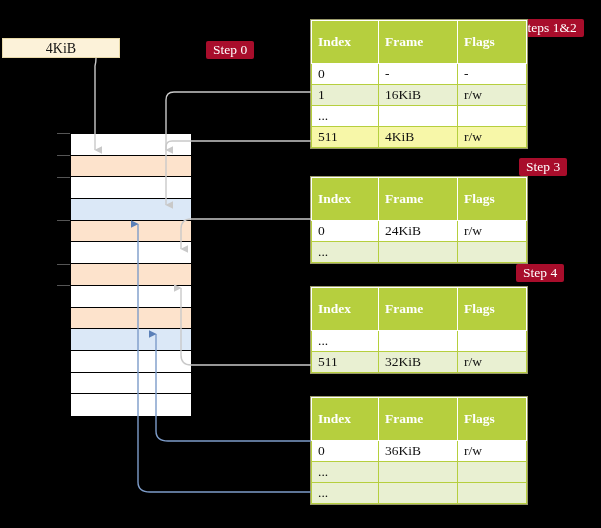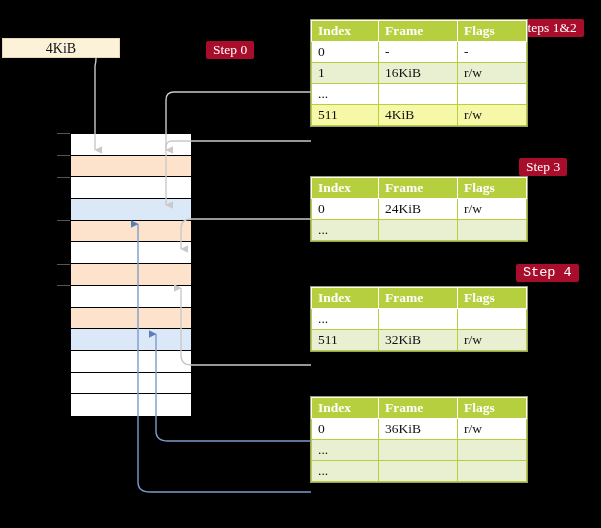--- a/index.html
+++ b/index.html
@@ -49,21 +49,21 @@
     height: 18px;
     padding: 0 7px;
     border-radius: 2px;
     white-space: nowrap;
     box-sizing: border-box;
     text-align: center;
   }
   #badge-step0      { left: 206px; top: 41px; }
   #badge-steps12    { left: 513px; top: 19px; }
   #badge-step3      { left: 519px; top: 158px; text-align: right; }
-  #badge-step4      { left: 516px; top: 264px; font-family: Liberation Mono, monospace; }
+  #badge-step4      { left: 516px; top: 264px; }
 
   
   #memcol {
     position: absolute;
     left: 70px;
     top: 133px;
     width: 120px;
     height: 282px;
     box-sizing: border-box;
     border: 1.5px solid #000000;
@@ -98,21 +98,21 @@
     font-size: 13.5px;
     color: #111111;
     background: #ffffff;
     box-shadow: 0 0 0 1px #9a9a6a;
   }
   .ptable th {
     background: #b6cf3e;
     color: #ffffff;
     font-weight: bold;
     text-align: left;
-    padding: 2px 6px;
+    padding: 13px 6px;
     border: 1px solid #ffffff;
     white-space: nowrap;
   }
   .ptable td {
     padding: 2px 6px;
     border: 1px solid #b6cf3e;
     background: #ffffff;
     white-space: nowrap;
   }
   .ptable tr.alt td { background: #e9f0d2; }

